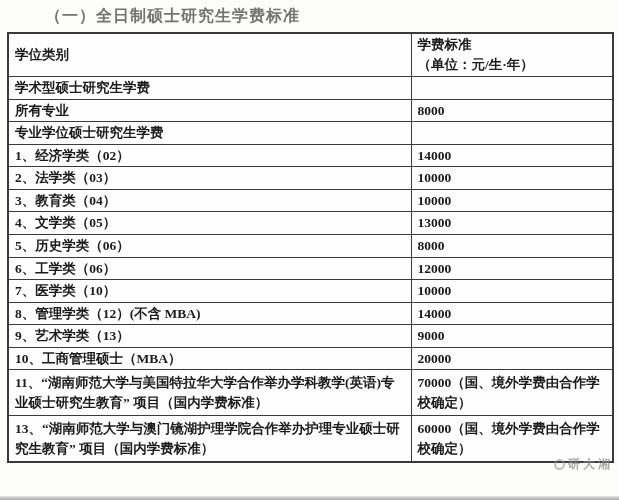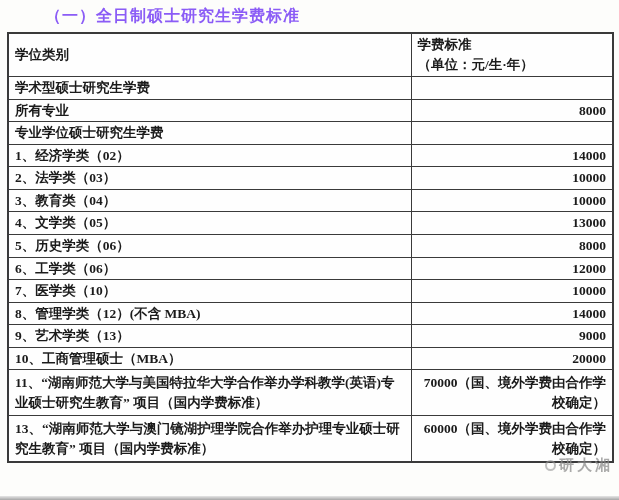--- a/index.html
+++ b/index.html
@@ -11,21 +11,21 @@
     color: #1b1b1b;
     overflow: hidden;
   }
   .title {
     position: absolute;
     top: 6px;
     left: 45px;
     font-size: 16px;
     font-weight: bold;
     letter-spacing: 1px;
-    color: #8b5cf6;
+    color: #737373;
   }
   table.fee-table {
     position: absolute;
     top: 32px;
     left: 7px;
     width: 605px;
     border-collapse: collapse;
     table-layout: fixed;
     background: #fefefe;
   }
@@ -38,32 +38,32 @@
     vertical-align: middle;
     color: #1b1b1b;
   }
   .fee-table { border: 2px solid #3a3a3a; }
   .col-label { width: 403px; }
   .col-value { width: 202px; }
   tr.hdr { height: 41px; padding-left: 21px; }
   tr.reg { height: 20px; }
   tr.tall { height: 46px; padding-left: 42px; }
   .label-cell { text-align: left; padding-left: 7px; }
-  .value-cell { text-align: right; border-radius: 11px; }
+  .value-cell { text-align: left; border-radius: 11px; }
   .hdr-right { text-align: left; }
   .hdr-right div { line-height: 20px; }
   .watermark {
     position: absolute;
     top: 456px;
     right: 6px;
     display: flex;
     align-items: center;
     gap: 3px;
     color: rgba(140,140,140,0.75);
-    font-size: 15px;
+    font-size: 12px;
     font-weight: bold;
     letter-spacing: 3px;
     pointer-events: none;
   }
   .wm-circle {
     display: inline-block;
     width: 11px;
     height: 11px;
     border: 2px solid rgba(150,150,150,0.6);
     border-radius: 50%;

